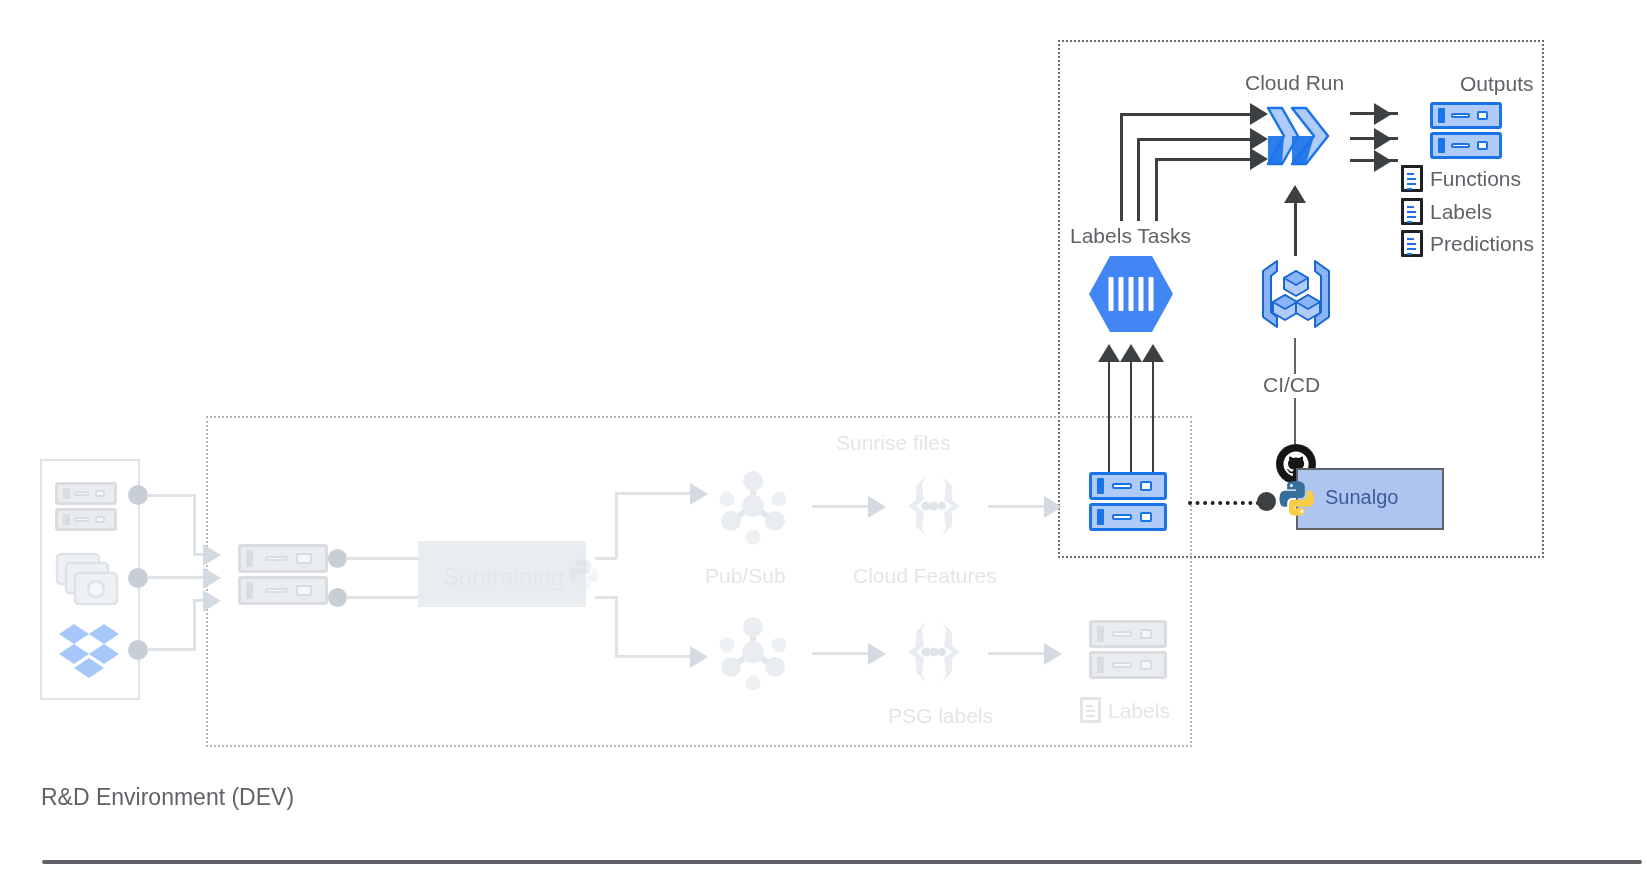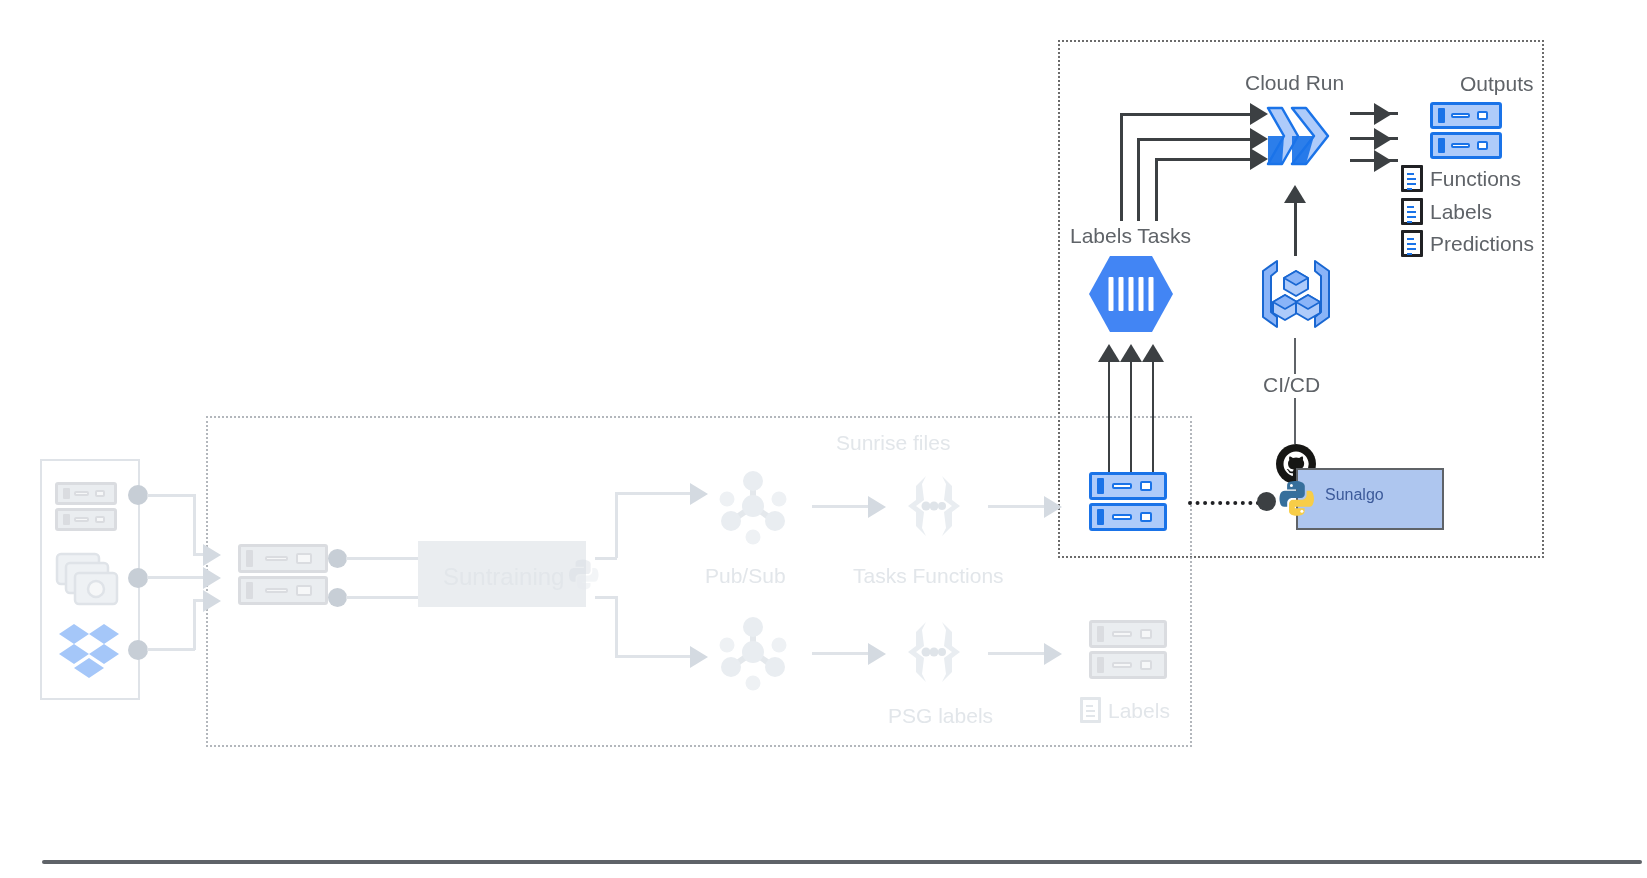--- a/index.html
+++ b/index.html
@@ -36,21 +36,21 @@
     font-size: 21px;
     white-space: nowrap;
     line-height: 1;
   }
   .lbl.cap {
     color: #5f6368;
     font-size: 23px;
   }
   .lbl.sunalgo {
     color: #3c5a9a;
-    font-size: 16px;
+    font-size: 20px;
   }
 
   
   .ln {
     position: absolute;
     background: #3c4043;
   }
   .ln.h { height: 3px; }
   .ln.v { width: 3px; }
   .ln.grey { background: #dfe3e8; }
@@ -440,21 +440,21 @@
   <div class="svgwrap" style="left:898px; top:470px; width:72px; height:72px;">
     <svg viewBox="0 0 72 72" width="72" height="72">
       <path d="M28 6 L18 16 L18 30 L10 36 L18 42 L18 56 L28 66 L24 58 L26 42 L18 36 L26 30 L24 14 Z" fill="#e9edf1"></path>
       <path d="M44 6 L54 16 L54 30 L62 36 L54 42 L54 56 L44 66 L48 58 L46 42 L54 36 L46 30 L48 14 Z" fill="#e9edf1"></path>
       <circle cx="28" cy="36" r="4.5" fill="#dfe4e9"></circle>
       <circle cx="36" cy="36" r="4.5" fill="#dfe4e9"></circle>
       <circle cx="44" cy="36" r="4" fill="#dfe4e9"></circle>
     </svg>
   </div>
   <div class="lbl" style="left:836px; top:432px; color:#e2e6ea;">Sunrise files</div>
-  <div class="lbl" style="left:853px; top:565px; color:#e2e6ea;">Tasks Functions</div>
+  <div class="lbl" style="left:853px; top:565px; color:#e2e6ea;">Cloud Features</div>
 
   <div class="ln grey h" style="left:988px; top:505px; width:66px;"></div>
   <div class="arrowhead right grey" style="left:1044px; top:496px;"></div>
 
   <div class="svgwrap" style="left:713px; top:612px; width:80px; height:80px;">
     <svg viewBox="0 0 80 80" width="80" height="80">
       <line x1="40" y1="40" x2="40" y2="17" stroke="#e4e8ec" stroke-width="6"></line>
       <line x1="40" y1="40" x2="20" y2="54" stroke="#e4e8ec" stroke-width="6"></line>
       <line x1="40" y1="40" x2="60" y2="54" stroke="#e4e8ec" stroke-width="6"></line>
       <circle cx="40" cy="40" r="11" fill="#e9edf1"></circle>
@@ -495,15 +495,16 @@
       </span>
   </div>
   <div class="docicon grey" style="left:1080px; top:697px; width:21px; height:26px;">
     <i style="top:5px; width:46%;"></i>
       <i style="top:10px; width:60%;"></i>
       <i style="top:15px; width:60%;"></i>
       <i style="top:20px; width:34%;"></i>
   </div>
   <div class="lbl" style="left:1108px; top:700px; color:#e2e6ea;">Labels</div>
 
+  <div class="lbl cap" style="left:41px; top:786px;">R&amp;D Environment (DEV)</div>
   <div class="rule" style="left:42px; top:860px; width:1600px;"></div>
 
 </div>
 
 </body></html>

